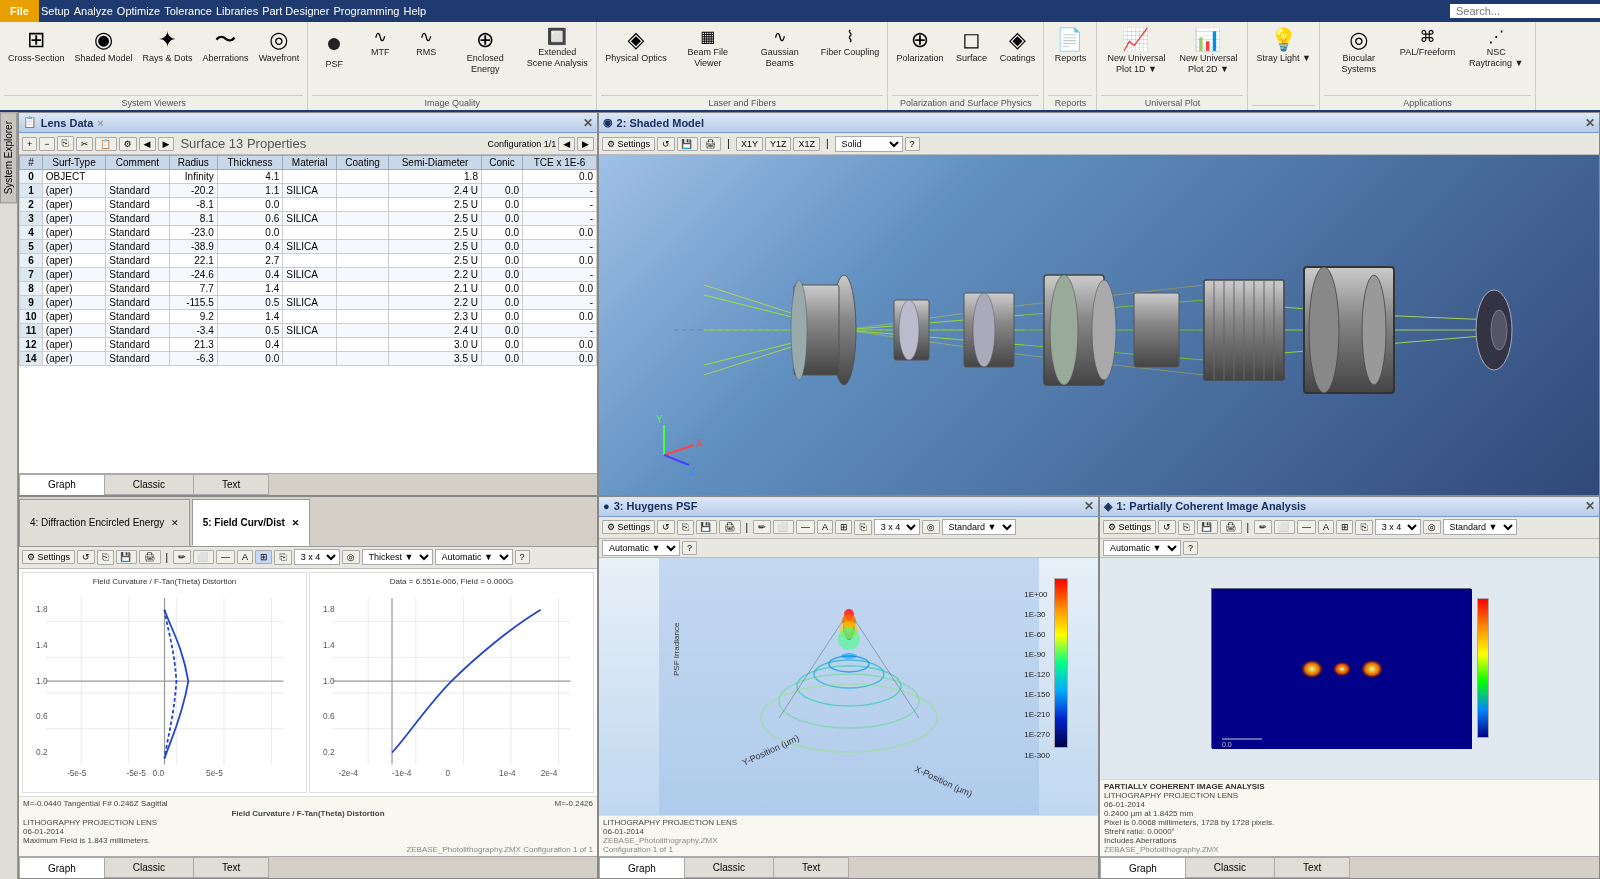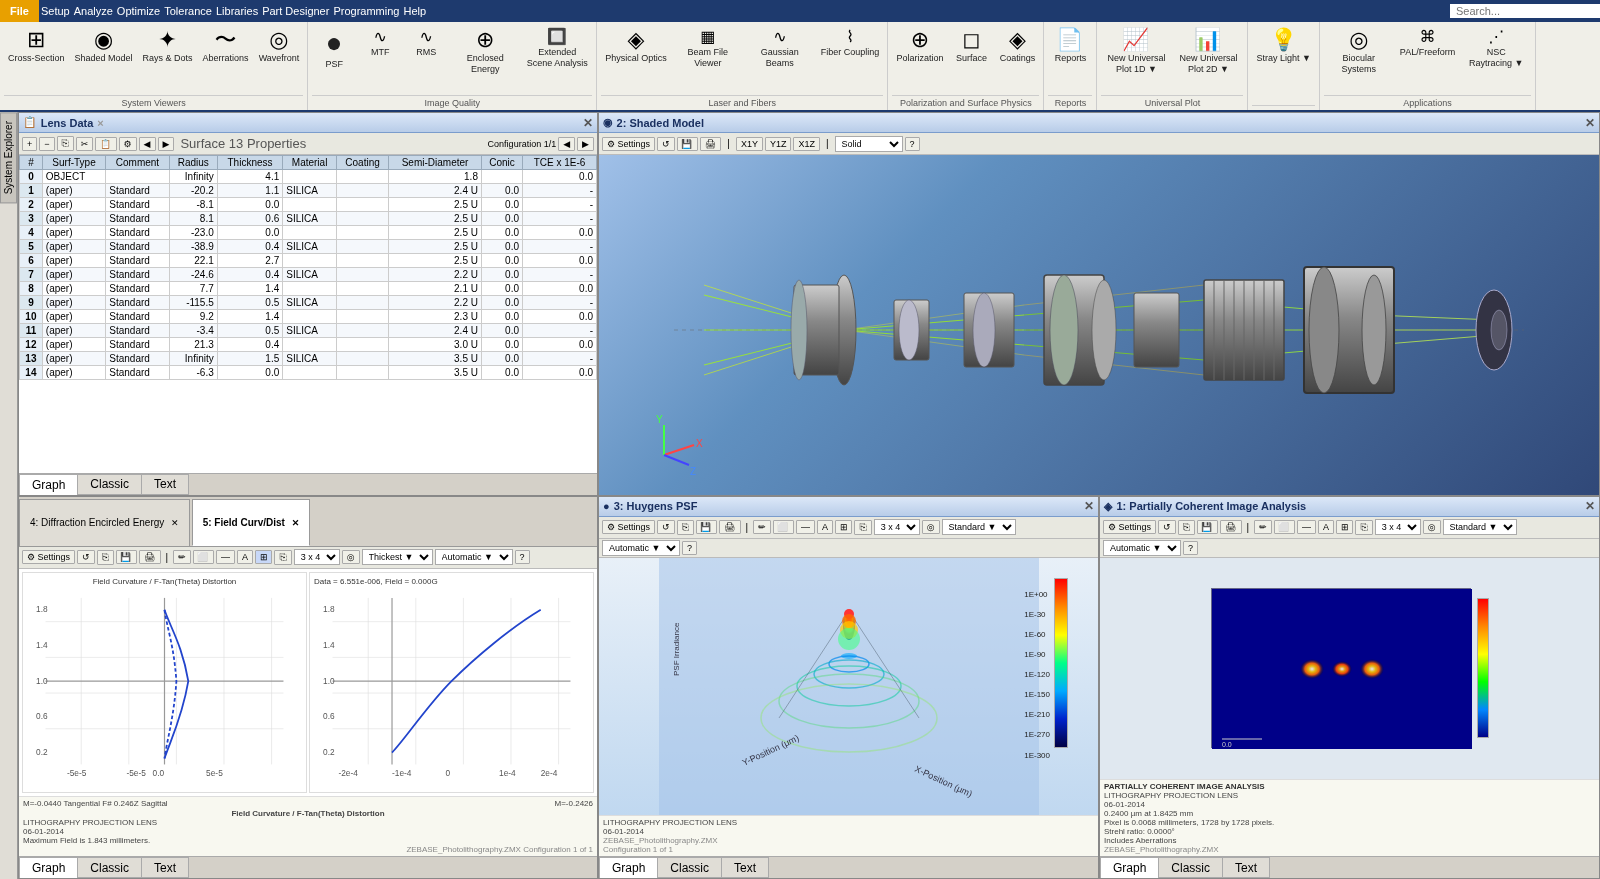--- a/index.html
+++ b/index.html
@@ -34,21 +34,21 @@
     
     .panel { background:#fff; border:1px solid #888; display:flex; flex-direction:column; overflow:hidden; }
     .panel-titlebar { background: linear-gradient(to bottom, #dce8f8, #b8cce8); border-bottom:1px solid #7a9ccc; display:flex; align-items:center; padding:2px 4px; font-size:11px; font-weight:bold; color:#1a3060; height:20px; min-height:20px; }
     .panel-titlebar .close-btn { margin-left:auto; cursor:pointer; color:#555; font-size:12px; }
     .panel-toolbar { background:#e8e8e0; border-bottom:1px solid #bbb; display:flex; align-items:center; padding:1px 3px; gap:2px; font-size:10px; flex-wrap:wrap; min-height:22px; }
     .panel-toolbar button { font-size:9px; padding:1px 4px; border:1px solid #aaa; background:#f0f0e8; cursor:pointer; border-radius:1px; }
     .panel-content { flex:1; overflow:hidden; position:relative; }
 
     
     .panel-bottom-tabs { display:flex; background:#d4d0c8; border-top:1px solid #aaa; height:22px; }
-    .panel-bottom-tabs button { padding:2px 12px; font-size:12px; border:1px solid #aaa; background:#e0ddd6; cursor:pointer; border-right:0; }
+    .panel-bottom-tabs button { padding:2px 28px; font-size:10px; border:1px solid #aaa; background:#e0ddd6; cursor:pointer; border-right:0; }
     .panel-bottom-tabs button:last-child { border-right:1px solid #aaa; }
     .panel-bottom-tabs button.active { background:#fff; border-bottom:none; }
 
     
     #lens-panel { grid-column:1; grid-row:1; }
     .lens-table { width:100%; border-collapse:collapse; font-size:10px; }
     .lens-table th { background:#c8d8e8; border:1px solid #9ab; padding:1px 3px; font-weight:normal; text-align:center; position:sticky; top:0; }
     .lens-table td { border:1px solid #ccc; padding:1px 3px; text-align:right; white-space:nowrap; }
     .lens-table td:first-child { background:#e8f0f8; font-weight:bold; text-align:center; }
     .lens-table td.left { text-align:left; }
@@ -440,32 +440,20 @@
       <td>12</td>
       <td class="left">(aper)</td>
       <td class="left">Standard</td>
       <td>21.3</td>
       <td>0.4</td>
       <td class="left"></td>
       <td></td>
       <td>3.0 U</td>
       <td>0.0</td>
       <td>0.0</td>
-    </tr>
-              <tr>
-      <td>13</td>
-      <td class="left">(aper)</td>
-      <td class="left">Standard</td>
-      <td>Infinity</td>
-      <td>1.5</td>
-      <td class="left">SILICA</td>
-      <td></td>
-      <td>3.5 U</td>
-      <td>0.0</td>
-      <td>-</td>
     </tr>
               <tr>
       <td>14</td>
       <td class="left">(aper)</td>
       <td class="left">Standard</td>
       <td>-6.3</td>
       <td>0.0</td>
       <td class="left"></td>
       <td></td>
       <td>3.5 U</td>
@@ -656,21 +644,21 @@
             <text x="2" y="142" font-size="7" fill="#555">0.2</text>
 
             <text x="28" y="160" font-size="7" fill="#555">-5e-5</text>
             <text x="78" y="160" font-size="7" fill="#555">-5e-5</text>
             <text x="100" y="160" font-size="7" fill="#555">0.0</text>
             <text x="145" y="160" font-size="7" fill="#555">5e-5</text>
           </svg>
         </div>
 
         <div class="chart-half" style="flex:1;border:1px solid #ddd;margin:1px;position:relative;padding:4px;overflow:hidden;">
-          <div style="font-size:8px;color:#333;text-align:left;">Data = 6.551e-006, Field = 0.000G</div>
+          <div style="font-size:8px;color:#333;text-align:center;">Data = 6.551e-006, Field = 0.000G</div>
           <svg width="100%" height="90%" viewBox="0 0 220 160">
 
             <line x1="40" y1="10" x2="40" y2="150" stroke="#ddd" stroke-width="0.5"></line>
             <line x1="80" y1="10" x2="80" y2="150" stroke="#ddd" stroke-width="0.5"></line>
             <line x1="120" y1="10" x2="120" y2="150" stroke="#ddd" stroke-width="0.5"></line>
             <line x1="160" y1="10" x2="160" y2="150" stroke="#ddd" stroke-width="0.5"></line>
             <line x1="200" y1="10" x2="200" y2="150" stroke="#ddd" stroke-width="0.5"></line>
             <line x1="10" y1="30" x2="210" y2="30" stroke="#ddd" stroke-width="0.5"></line>
             <line x1="10" y1="60" x2="210" y2="60" stroke="#ddd" stroke-width="0.5"></line>
             <line x1="10" y1="90" x2="210" y2="90" stroke="#ddd" stroke-width="0.5"></line>

